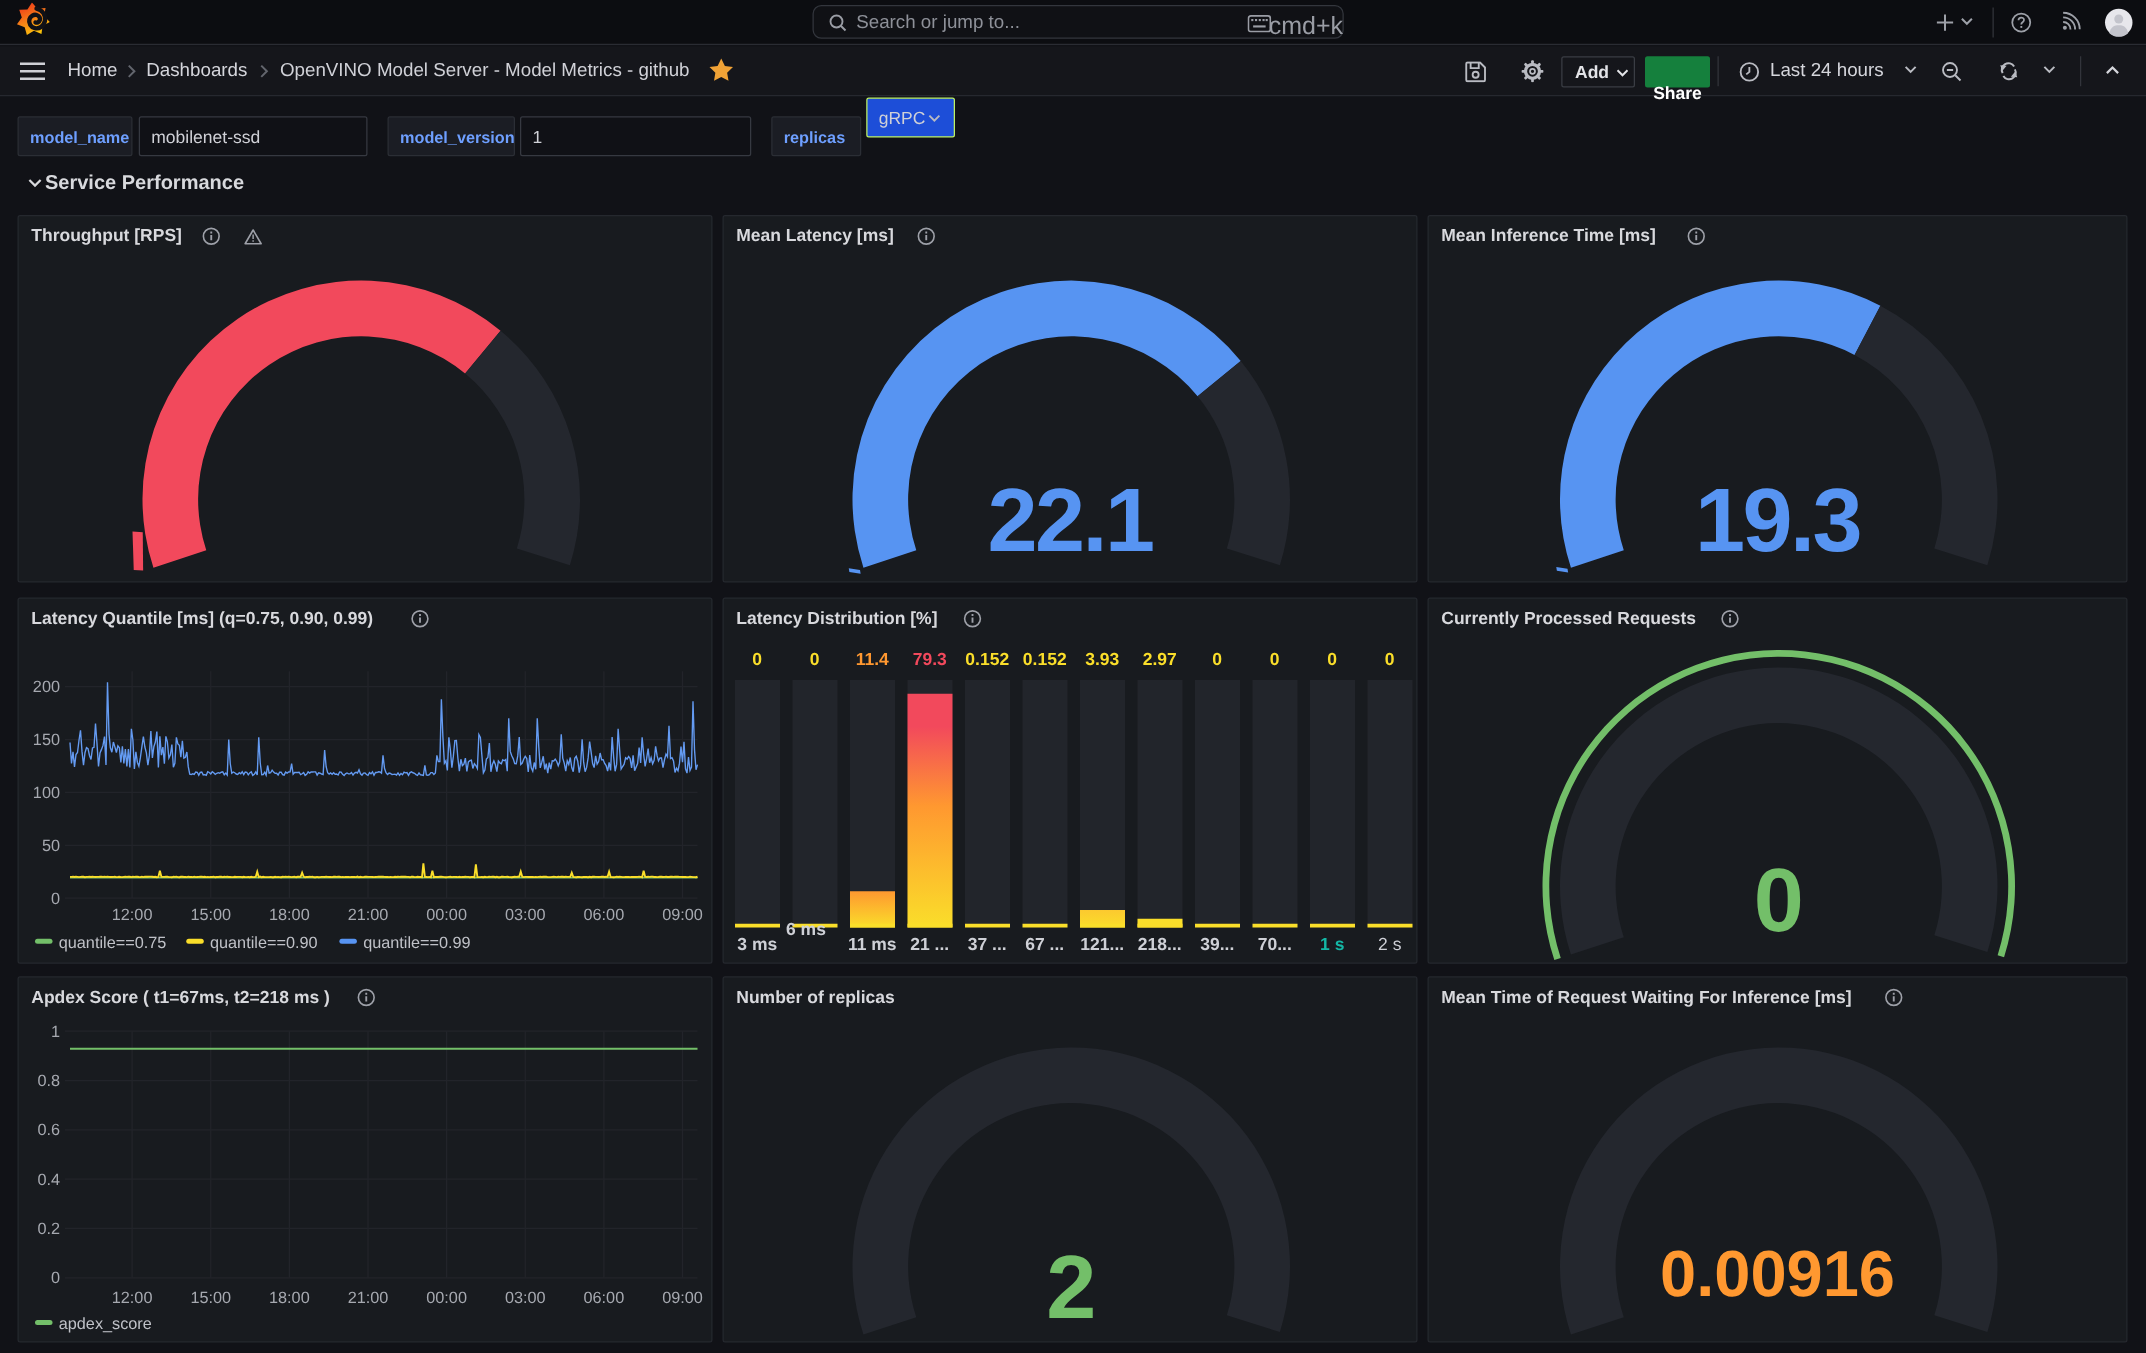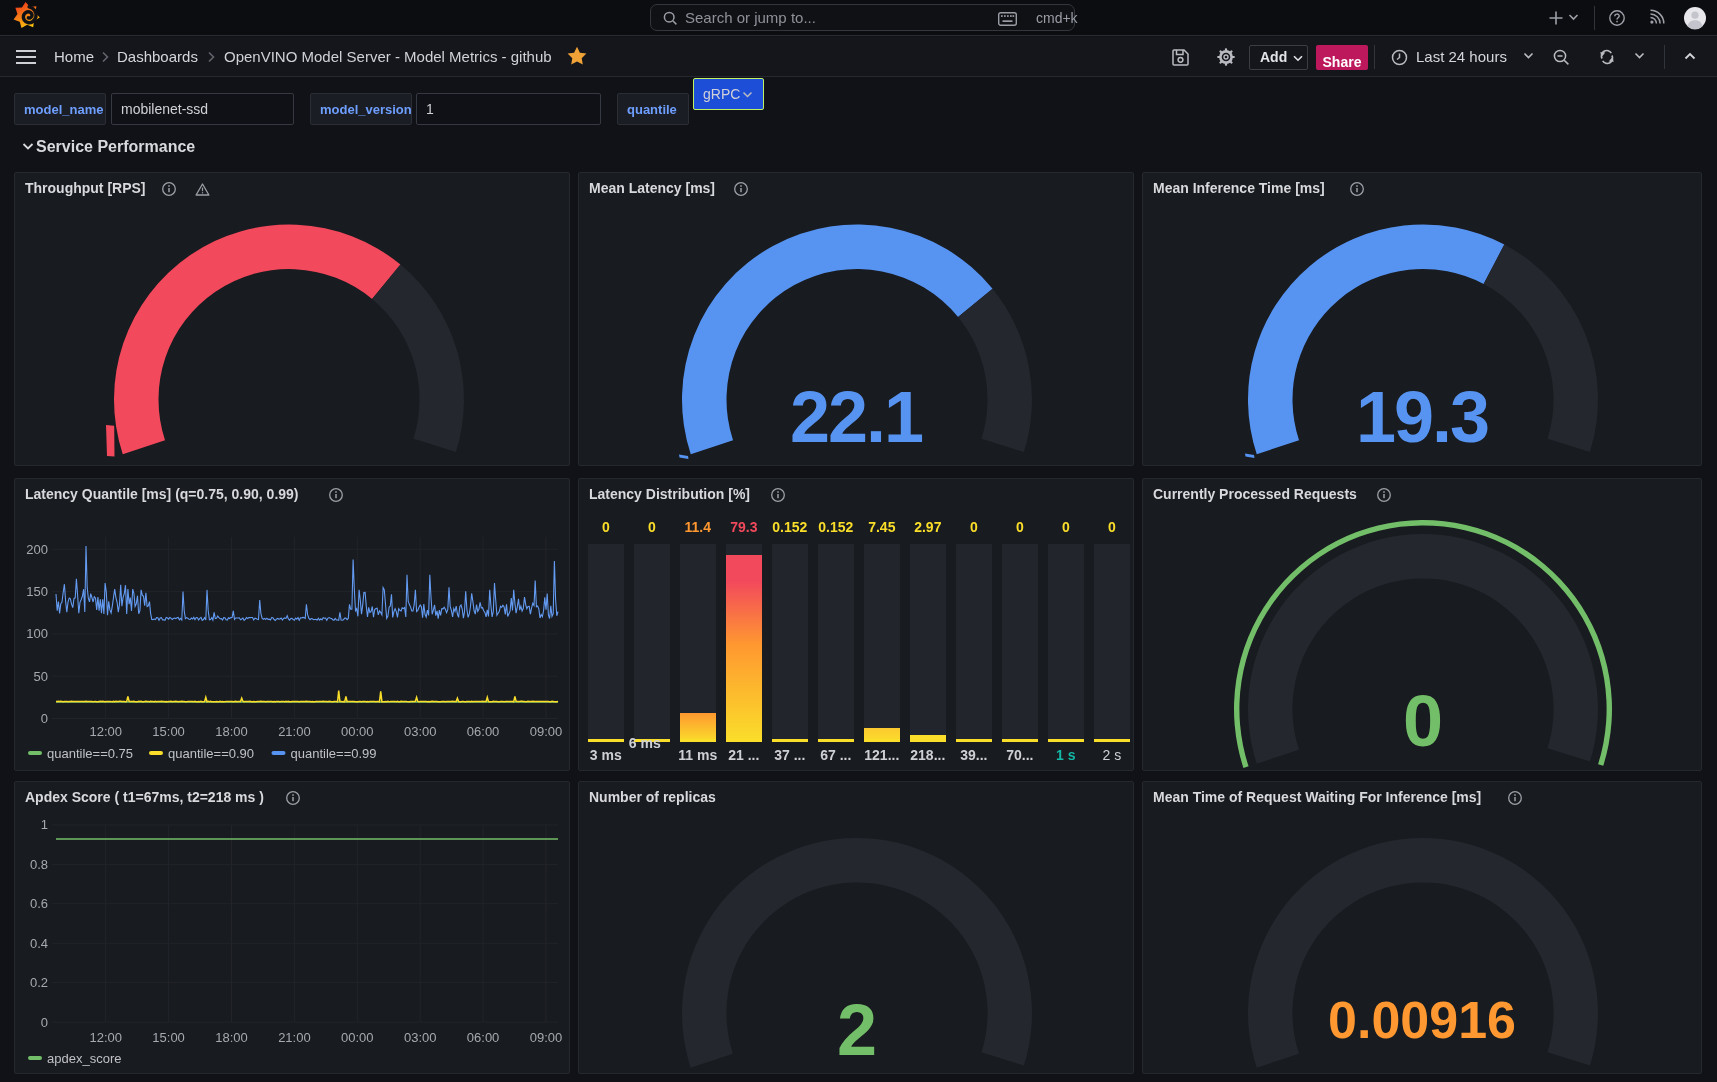--- a/index.html
+++ b/index.html
@@ -29,21 +29,21 @@
 <div class="abs" style="left:34px;top:4px;font-size:15px;color:#8e9199">Search or jump to...</div>
 <svg class="abs" style="left:347px;top:7px" width="19" height="14" viewBox="0 0 19 14">
         <rect x="0.7" y="0.7" width="17.6" height="12.6" rx="2" fill="none" stroke="#9a9da5" stroke-width="1.4"></rect>
         <rect x="3" y="3.2" width="1.7" height="1.7" fill="#9a9da5"></rect>
         <rect x="6" y="3.2" width="1.7" height="1.7" fill="#9a9da5"></rect>
         <rect x="9" y="3.2" width="1.7" height="1.7" fill="#9a9da5"></rect>
         <rect x="12" y="3.2" width="1.7" height="1.7" fill="#9a9da5"></rect>
         <rect x="14.5" y="3.2" width="1.7" height="1.7" fill="#9a9da5"></rect>
         <rect x="4.5" y="8.3" width="10" height="1.7" fill="#9a9da5"></rect>
       </svg>
-<div class="abs" style="left:385px;top:5px;font-size:14px;font-weight:500;color:#9a9da5">cmd+k</div>
+<div class="abs" style="left:364px;top:5px;font-size:20px;font-weight:500;color:#9a9da5">cmd+k</div>
 </div>
 <svg class="abs" style="left:1548px;top:10px" width="16" height="16" viewBox="0 0 16 16">
       <path d="M8 1.5 V14.5 M1.5 8 H14.5" stroke="#9da0a8" stroke-width="1.6"></path>
     </svg>
 <svg class="abs" style="left:1568px;top:13px" width="11" height="8" viewBox="0 0 11 8">
       <path d="M1.5 2 L5.5 6 L9.5 2" fill="none" stroke="#9da0a8" stroke-width="1.6"></path>
     </svg>
 <div class="abs" style="left:1594px;top:6px;width:1px;height:24px;background:#32343b"></div>
 <svg class="abs" style="left:1608px;top:9px" width="18" height="18" viewBox="0 0 18 18">
       <circle cx="9" cy="9" r="7.2" fill="none" stroke="#9da0a8" stroke-width="1.4"></circle>
@@ -97,21 +97,21 @@
       <rect x="7.9" y="0.2" width="2.2" height="3.6" rx="0.8" fill="#b9bbc2" transform="rotate(90 9 9)"></rect>
       <rect x="7.9" y="0.2" width="2.2" height="3.6" rx="0.8" fill="#b9bbc2" transform="rotate(135 9 9)"></rect>
       <rect x="7.9" y="0.2" width="2.2" height="3.6" rx="0.8" fill="#b9bbc2" transform="rotate(180 9 9)"></rect>
       <rect x="7.9" y="0.2" width="2.2" height="3.6" rx="0.8" fill="#b9bbc2" transform="rotate(225 9 9)"></rect>
       <rect x="7.9" y="0.2" width="2.2" height="3.6" rx="0.8" fill="#b9bbc2" transform="rotate(270 9 9)"></rect>
       <rect x="7.9" y="0.2" width="2.2" height="3.6" rx="0.8" fill="#b9bbc2" transform="rotate(315 9 9)"></rect>
     </svg>
 <div class="abs" style="left:1249px;top:8px;width:59px;height:25px;border:1px solid #3a3d44;border-radius:2px;font-size:14px;font-weight:bold;color:#e3e4e8;text-align:left;padding:3px 0 0 10px">Add <svg width="10" height="7" viewBox="0 0 10 7" style="margin-left:2px">
         <path d="M1 1.2 L5 5.2 L9 1.2" fill="none" stroke="#e3e4e8" stroke-width="1.6"></path>
       </svg></div>
-<div class="abs" style="left:1316px;top:8px;width:52px;height:25px;background:#be185d;border-radius:2px;font-size:14px;font-weight:bold;color:#fff;text-align:center;padding-top:9px">Share</div>
+<div class="abs" style="left:1316px;top:8px;width:52px;height:25px;background:#15803d;border-radius:2px;font-size:14px;font-weight:bold;color:#fff;text-align:center;padding-top:21px">Share</div>
 <div class="abs" style="left:1374px;top:8px;width:1px;height:24px;background:#32343b"></div>
 <svg class="abs" style="left:1391px;top:12px" width="17" height="17" viewBox="0 0 17 17">
       <circle cx="8.5" cy="8.5" r="7" fill="none" stroke="#b9bbc2" stroke-width="1.5"></circle>
       <path d="M8.5 4.5 V8.5 L6 10.5" fill="none" stroke="#b9bbc2" stroke-width="1.5"></path>
     </svg>
 <div class="abs" style="left:1416px;top:11px;font-size:15px;font-weight:500;color:#d5d6dc">Last 24 hours</div>
 <svg class="abs" style="left:1523px;top:15px" width="11" height="8" viewBox="0 0 11 8">
       <path d="M1.5 1.5 L5.5 5.5 L9.5 1.5" fill="none" stroke="#b9bbc2" stroke-width="1.6"></path>
     </svg>
 <svg class="abs" style="left:1553px;top:12px" width="17" height="17" viewBox="0 0 17 17">
@@ -132,21 +132,21 @@
     </svg>
 <div class="abs" style="left:1664px;top:8px;width:1px;height:24px;background:#32343b"></div>
 <svg class="abs" style="left:1684px;top:15px" width="12" height="9" viewBox="0 0 12 9">
       <path d="M1.5 6.5 L6 2 L10.5 6.5" fill="none" stroke="#d5d6dc" stroke-width="1.8"></path>
     </svg>
 </div>
 <div class="abs" style="left:14px;top:93px;width:92px;height:32px;background:#1b1d24;border:1px solid #2b2e35;border-radius:2px;font-size:13px;font-weight:bold;color:#6e9fff;padding:8px 0 0 9px">model_name</div>
 <div class="abs" style="left:111px;top:93px;width:183px;height:32px;background:#101116;border:1px solid #363941;border-radius:2px;font-size:14px;color:#d0d1d7;padding:7px 0 0 9px">mobilenet-ssd</div>
 <div class="abs" style="left:310px;top:93px;width:102px;height:32px;background:#1b1d24;border:1px solid #2b2e35;border-radius:2px;font-size:13px;font-weight:bold;color:#6e9fff;padding:8px 0 0 9px">model_version</div>
 <div class="abs" style="left:416px;top:93px;width:185px;height:32px;background:#101116;border:1px solid #363941;border-radius:2px;font-size:14px;color:#d0d1d7;padding:7px 0 0 9px">1</div>
-<div class="abs" style="left:617px;top:93px;width:72px;height:32px;background:#1b1d24;border:1px solid #2b2e35;border-radius:2px;font-size:13px;font-weight:bold;color:#6e9fff;padding:8px 0 0 9px">quantile</div>
+<div class="abs" style="left:617px;top:93px;width:72px;height:32px;background:#1b1d24;border:1px solid #2b2e35;border-radius:2px;font-size:13px;font-weight:bold;color:#6e9fff;padding:8px 0 0 9px">replicas</div>
 <div class="abs" style="left:693px;top:78px;width:71px;height:32px;background:#1d4ed8;border:1px solid #bef264;border-radius:2px;font-size:14px;color:#d0d1d7;padding:7px 0 0 9px">gRPC<svg width="11" height="8" viewBox="0 0 11 8" style="float:right;margin:5px 10px 0 0">
       <path d="M1.5 1.5 L5.5 5.5 L9.5 1.5" fill="none" stroke="#b9bbc2" stroke-width="1.5"></path>
     </svg></div>
 <svg class="abs" style="left:22px;top:142px" width="12" height="9" viewBox="0 0 12 9">
     <path d="M1.5 2 L6 6.5 L10.5 2" fill="none" stroke="#d8d9dd" stroke-width="1.8"></path>
   </svg>
 <div class="abs" style="left:36px;top:138px;font-size:16px;font-weight:bold;color:#d8d9dd">Service Performance</div>
 <div class="panel" style="left:14px;top:171.5px;width:556px;height:294px">
 <div class="ptitle">Throughput [RPS]</div>
 <svg width="16" height="16" style="position:absolute;left:146px;top:8px" viewBox="0 0 16 16">
@@ -337,21 +337,21 @@
     <div class="abs" style="left:146.8px;top:260.5px;width:36.0px;height:3px;background:#FADE2A"></div>
     <div class="abs" style="left:141.8px;top:268px;width:46.0px;text-align:center;font-size:14px;font-weight:bold;color:#ced0d6;white-space:nowrap">21 ...</div>
     <div class="abs" style="left:192.8px;top:40.3px;width:36.0px;text-align:center;font-size:14px;font-weight:bold;color:#FADE2A;white-space:nowrap">0.152</div>
     <div class="abs" style="left:192.8px;top:65.5px;width:36.0px;height:198.0px;background:#22252b"></div>
     <div class="abs" style="left:192.8px;top:260.5px;width:36.0px;height:3px;background:#FADE2A"></div>
     <div class="abs" style="left:187.8px;top:268px;width:46.0px;text-align:center;font-size:14px;font-weight:bold;color:#ced0d6;white-space:nowrap">37 ...</div>
     <div class="abs" style="left:238.8px;top:40.3px;width:36.0px;text-align:center;font-size:14px;font-weight:bold;color:#FADE2A;white-space:nowrap">0.152</div>
     <div class="abs" style="left:238.8px;top:65.5px;width:36.0px;height:198.0px;background:#22252b"></div>
     <div class="abs" style="left:238.8px;top:260.5px;width:36.0px;height:3px;background:#FADE2A"></div>
     <div class="abs" style="left:233.8px;top:268px;width:46.0px;text-align:center;font-size:14px;font-weight:bold;color:#ced0d6;white-space:nowrap">67 ...</div>
-    <div class="abs" style="left:284.8px;top:40.3px;width:36.0px;text-align:center;font-size:14px;font-weight:bold;color:#FADE2A;white-space:nowrap">7.45</div>
+    <div class="abs" style="left:284.8px;top:40.3px;width:36.0px;text-align:center;font-size:14px;font-weight:bold;color:#FADE2A;white-space:nowrap">3.93</div>
     <div class="abs" style="left:284.8px;top:65.5px;width:36.0px;height:198.0px;background:#22252b"></div>
     <div class="abs" style="left:284.8px;top:249.0px;width:36.0px;height:14.5px;background:linear-gradient(to top,#FADE2A,#FCC92F)"></div>
     <div class="abs" style="left:284.8px;top:260.5px;width:36.0px;height:3px;background:#FADE2A"></div>
     <div class="abs" style="left:279.8px;top:268px;width:46.0px;text-align:center;font-size:14px;font-weight:bold;color:#ced0d6;white-space:nowrap">121...</div>
     <div class="abs" style="left:330.8px;top:40.3px;width:36.0px;text-align:center;font-size:14px;font-weight:bold;color:#FADE2A;white-space:nowrap">2.97</div>
     <div class="abs" style="left:330.8px;top:65.5px;width:36.0px;height:198.0px;background:#22252b"></div>
     <div class="abs" style="left:330.8px;top:256.6px;width:36.0px;height:6.9px;background:linear-gradient(to top,#FADE2A,#FADE2A)"></div>
     <div class="abs" style="left:330.8px;top:260.5px;width:36.0px;height:3px;background:#FADE2A"></div>
     <div class="abs" style="left:325.8px;top:268px;width:46.0px;text-align:center;font-size:14px;font-weight:bold;color:#ced0d6;white-space:nowrap">218...</div>
     <div class="abs" style="left:376.8px;top:40.3px;width:36.0px;text-align:center;font-size:14px;font-weight:bold;color:#FADE2A;white-space:nowrap">0</div>

